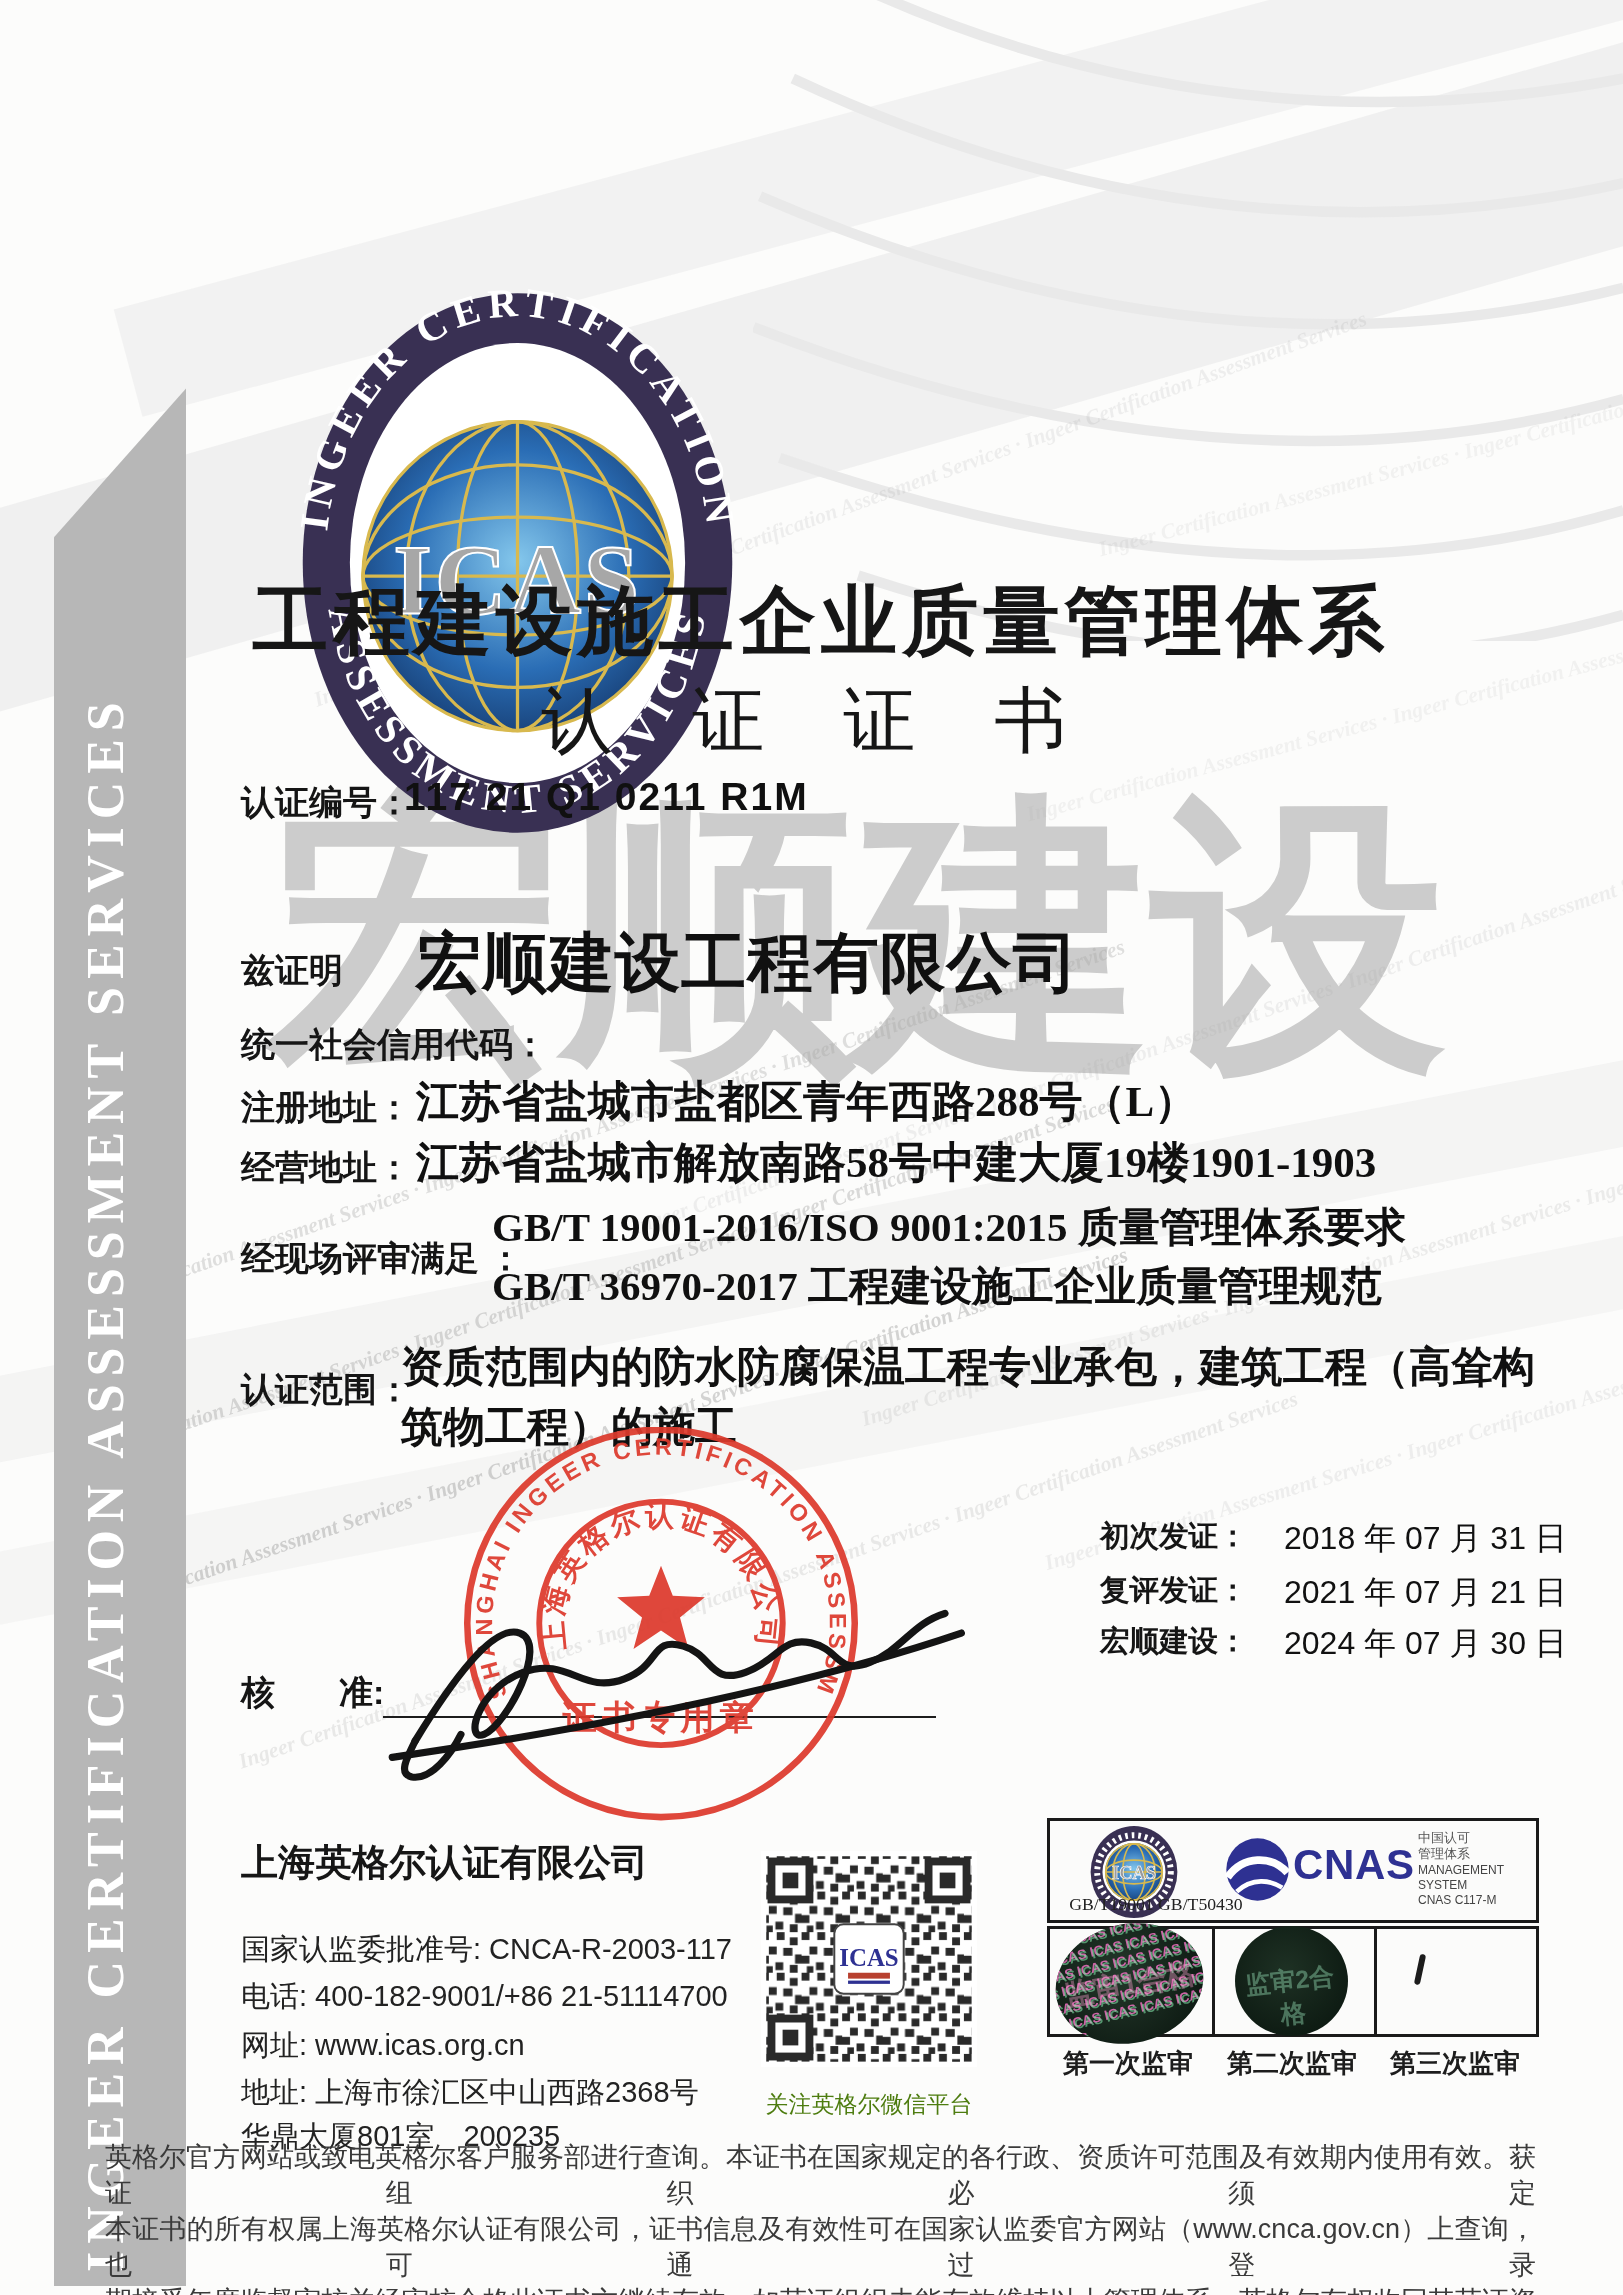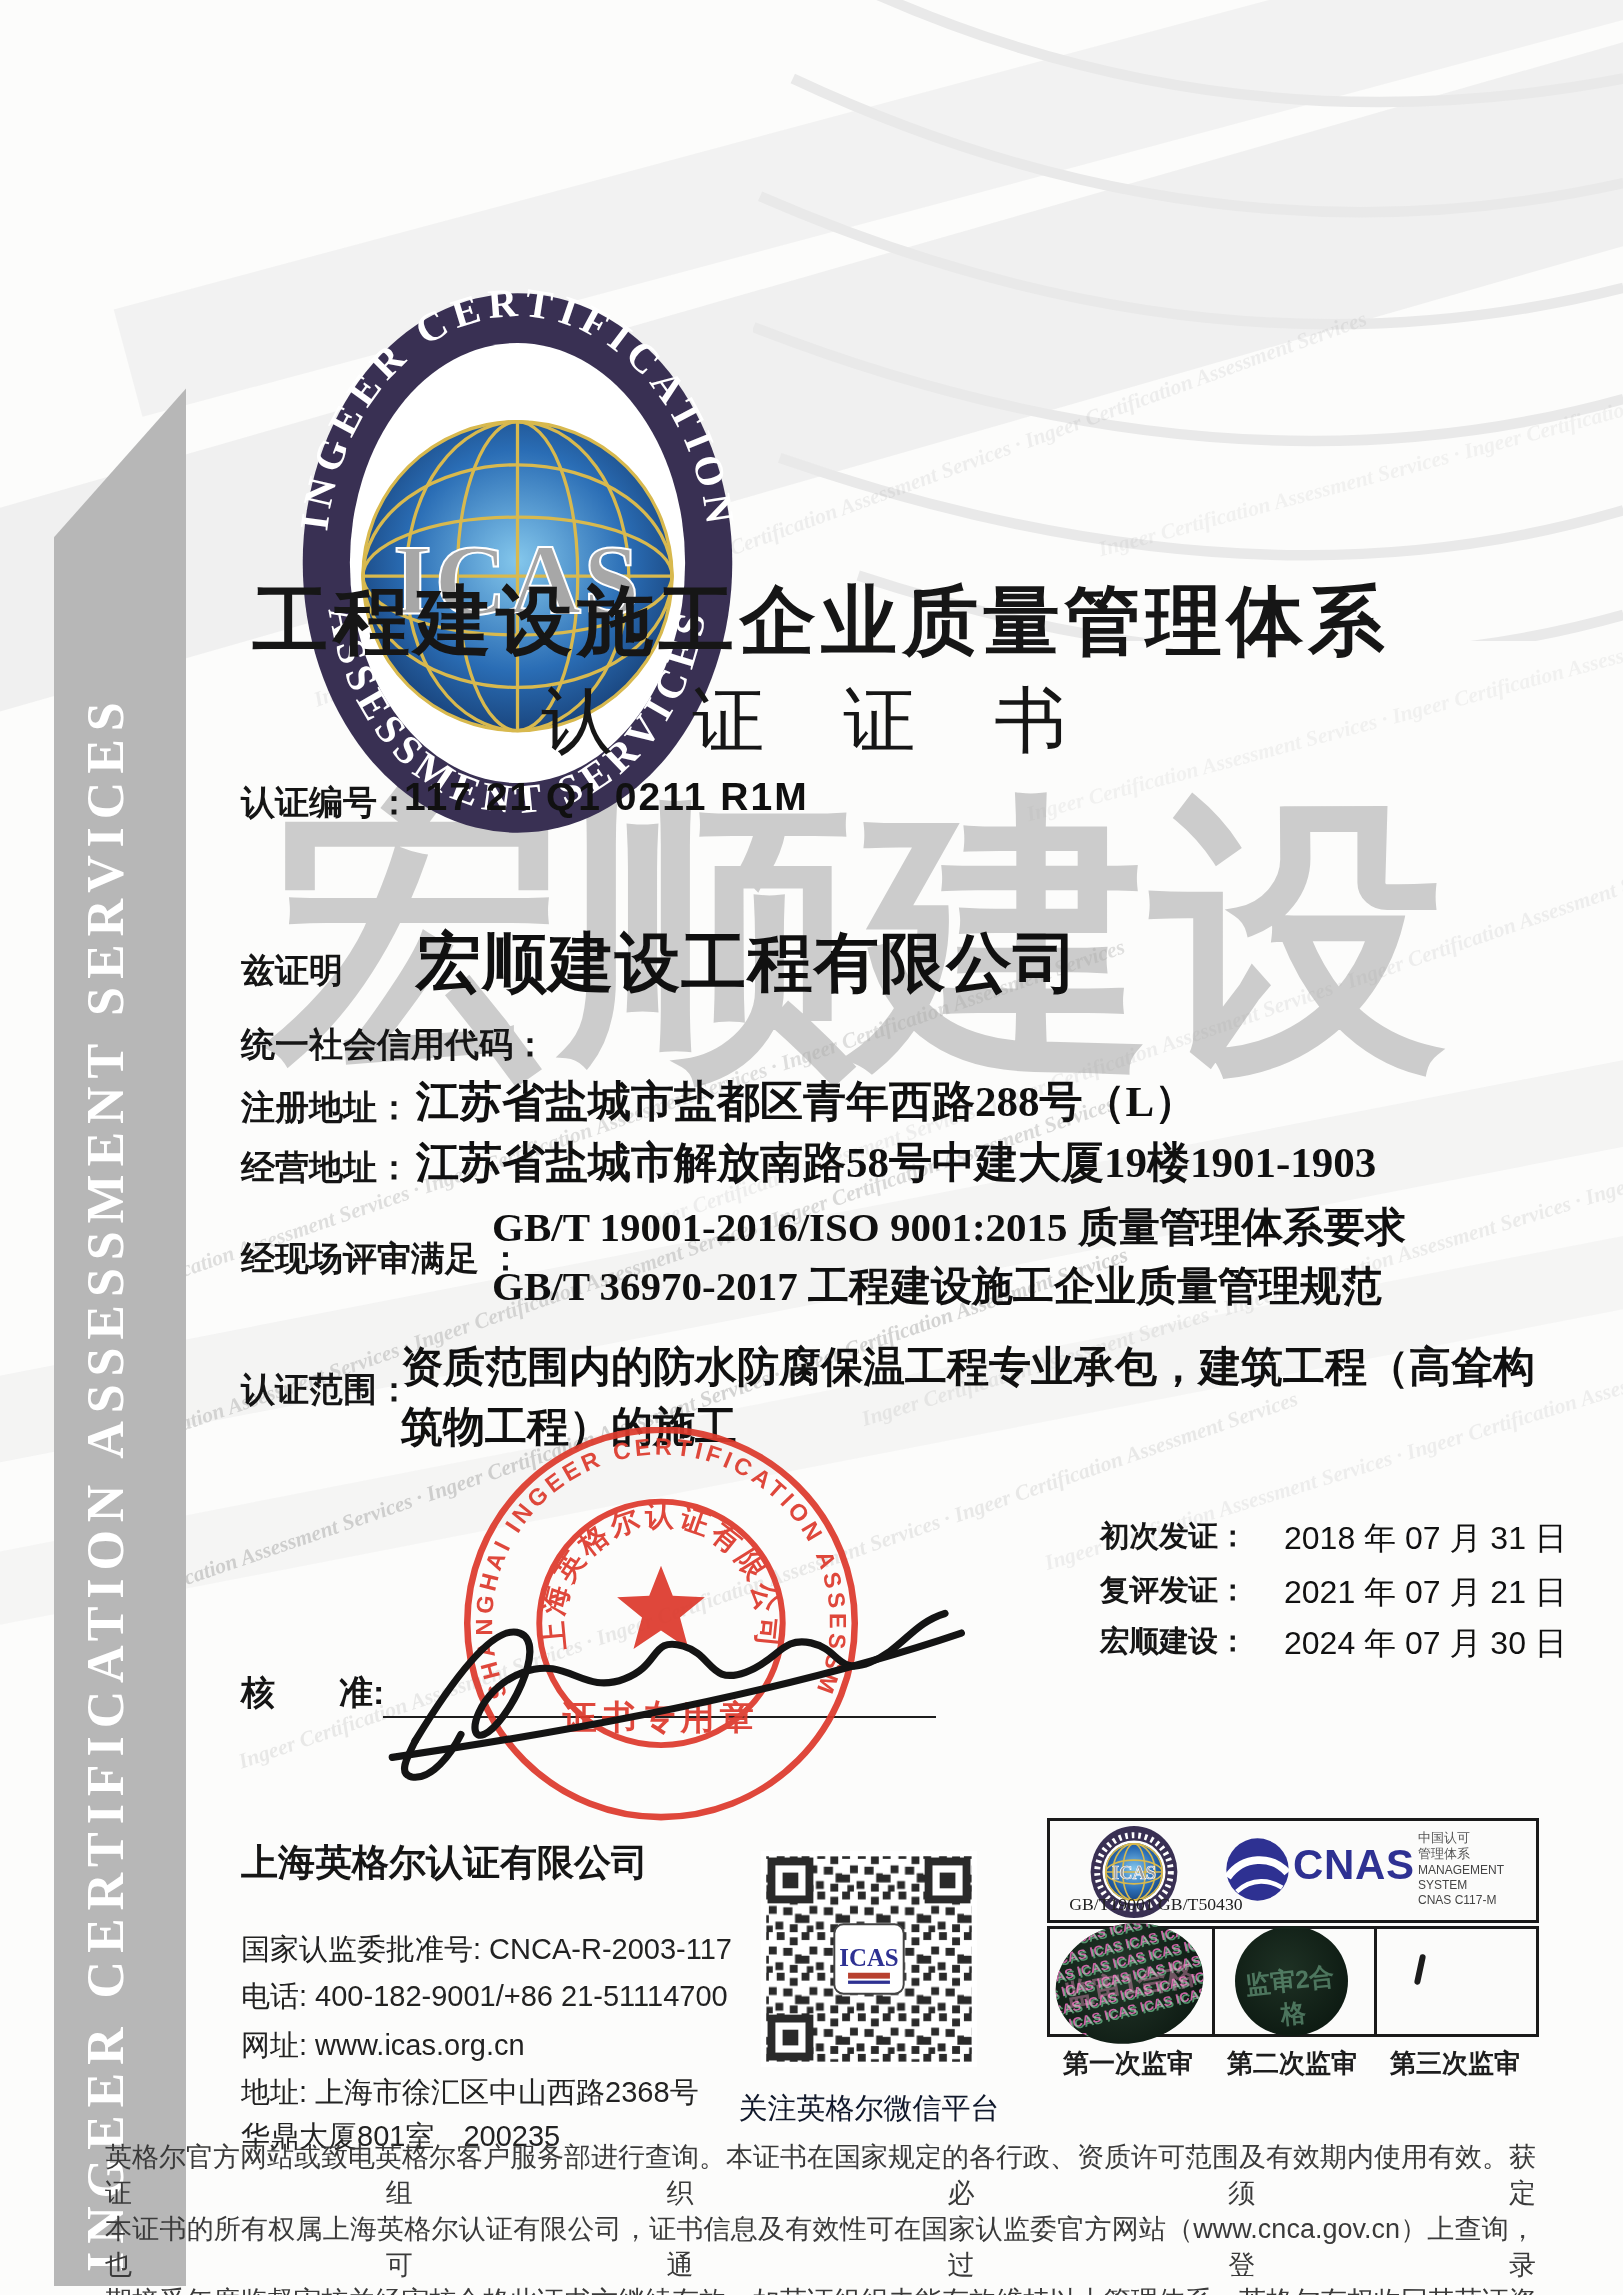--- a/index.html
+++ b/index.html
@@ -70,21 +70,21 @@
   .sign-line{position:absolute;left:383px;top:1716px;width:553px;border-top:2.6px solid #1d1d1d;z-index:4;}
   .stamp{position:absolute;left:409px;top:1427px;z-index:5;opacity:.93;}
   .signature{position:absolute;left:353px;top:1525px;z-index:6;}
   
   .issuer-name{position:absolute;left:241px;top:1838px;z-index:4;font-weight:800;font-size:37px;color:#161616;}
   .issuer-line{position:absolute;left:241px;z-index:4;font-size:29px;color:#222;margin-top:37px;}
   .il1{top:1893px;} .il2{top:1940px;} .il3{top:1989px;} .il4{top:2036px;} .il5{top:2080px;}
   
   .qr{position:absolute;left:761px;top:1851px;z-index:4;}
   .qr-caption{position:absolute;left:738px;top:2089px;width:262px;text-align:center;z-index:4;
-              font-size:29px;color:#0f172a;}
+              font-size:23px;color:#4d7c0f;}
   
   .acc-box{position:absolute;left:1047px;top:1818px;width:486px;height:99px;border:3.3px solid #1a1a1a;
            background:#fbfbfa;z-index:4;}
   .acc-caption{position:absolute;left:7.9px;top:73px;width:196px;text-align:center;
                font-family:"Liberation Serif",serif;font-size:17.7px;color:#222;}
   .mini-logo{position:absolute;left:38px;top:2.6px;}
   .cnas-emblem{position:absolute;left:175px;top:15.7px;}
   .cnas-word{position:absolute;left:243px;top:19.6px;font-weight:900;font-size:42px;color:#2e3192;letter-spacing:0.7px;}
   .cnas-col{position:absolute;left:368px;top:9.2px;width:118px;color:#555;line-height:1.25;}
   .cnas-cn{font-size:13px;}

